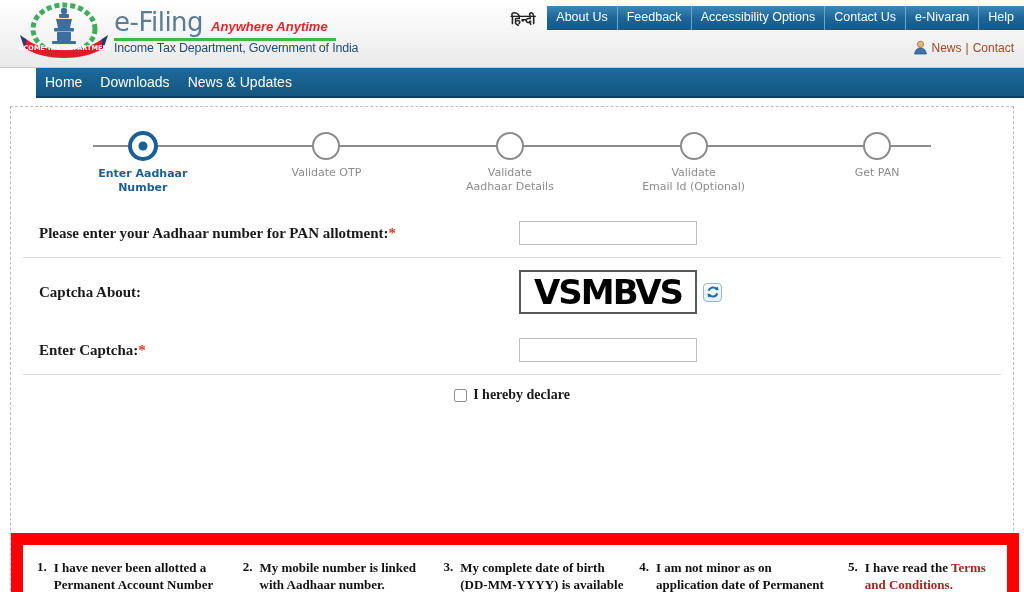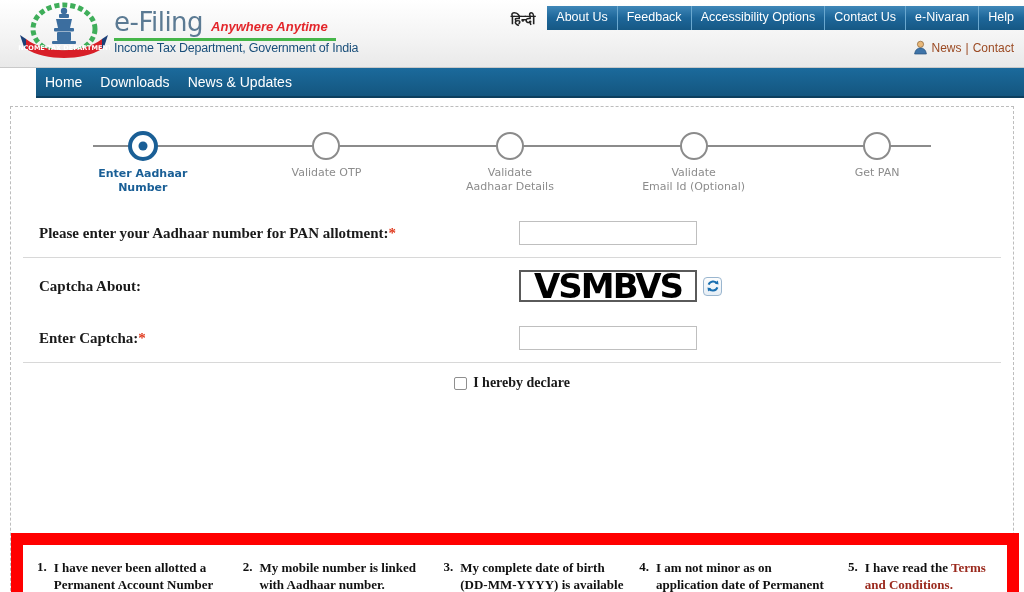--- a/index.html
+++ b/index.html
@@ -117,21 +117,21 @@
   }
   .req { color:#e03a1e; }
   .finput {
     width:178px; height:24px;
     border:1px solid #bfbfbf; background:#fff;
     outline:none; padding:0 4px; font-size:13px;
     font-family:"Liberation Sans", sans-serif;
   }
   .captcha-wrap { display:flex; align-items:center; }
   .captcha-img {
-    width:178px; height:32px; border:2px solid #5a5a5a; background:#fff;
+    width:178px; height:44px; border:2px solid #5a5a5a; background:#fff;
     display:flex; align-items:center; justify-content:center;
     font-family:"DejaVu Sans", sans-serif; font-weight:bold;
     font-size:34px; letter-spacing:-2px; color:#000;
   }
   .refresh-ic {
     width:19px; height:19px; margin-left:6px; cursor:pointer;
     border:1px solid #9ab6cf; border-radius:4px;
     background:linear-gradient(to bottom,#fdfdfd,#e6eef5);
     display:flex; align-items:center; justify-content:center;
   }

